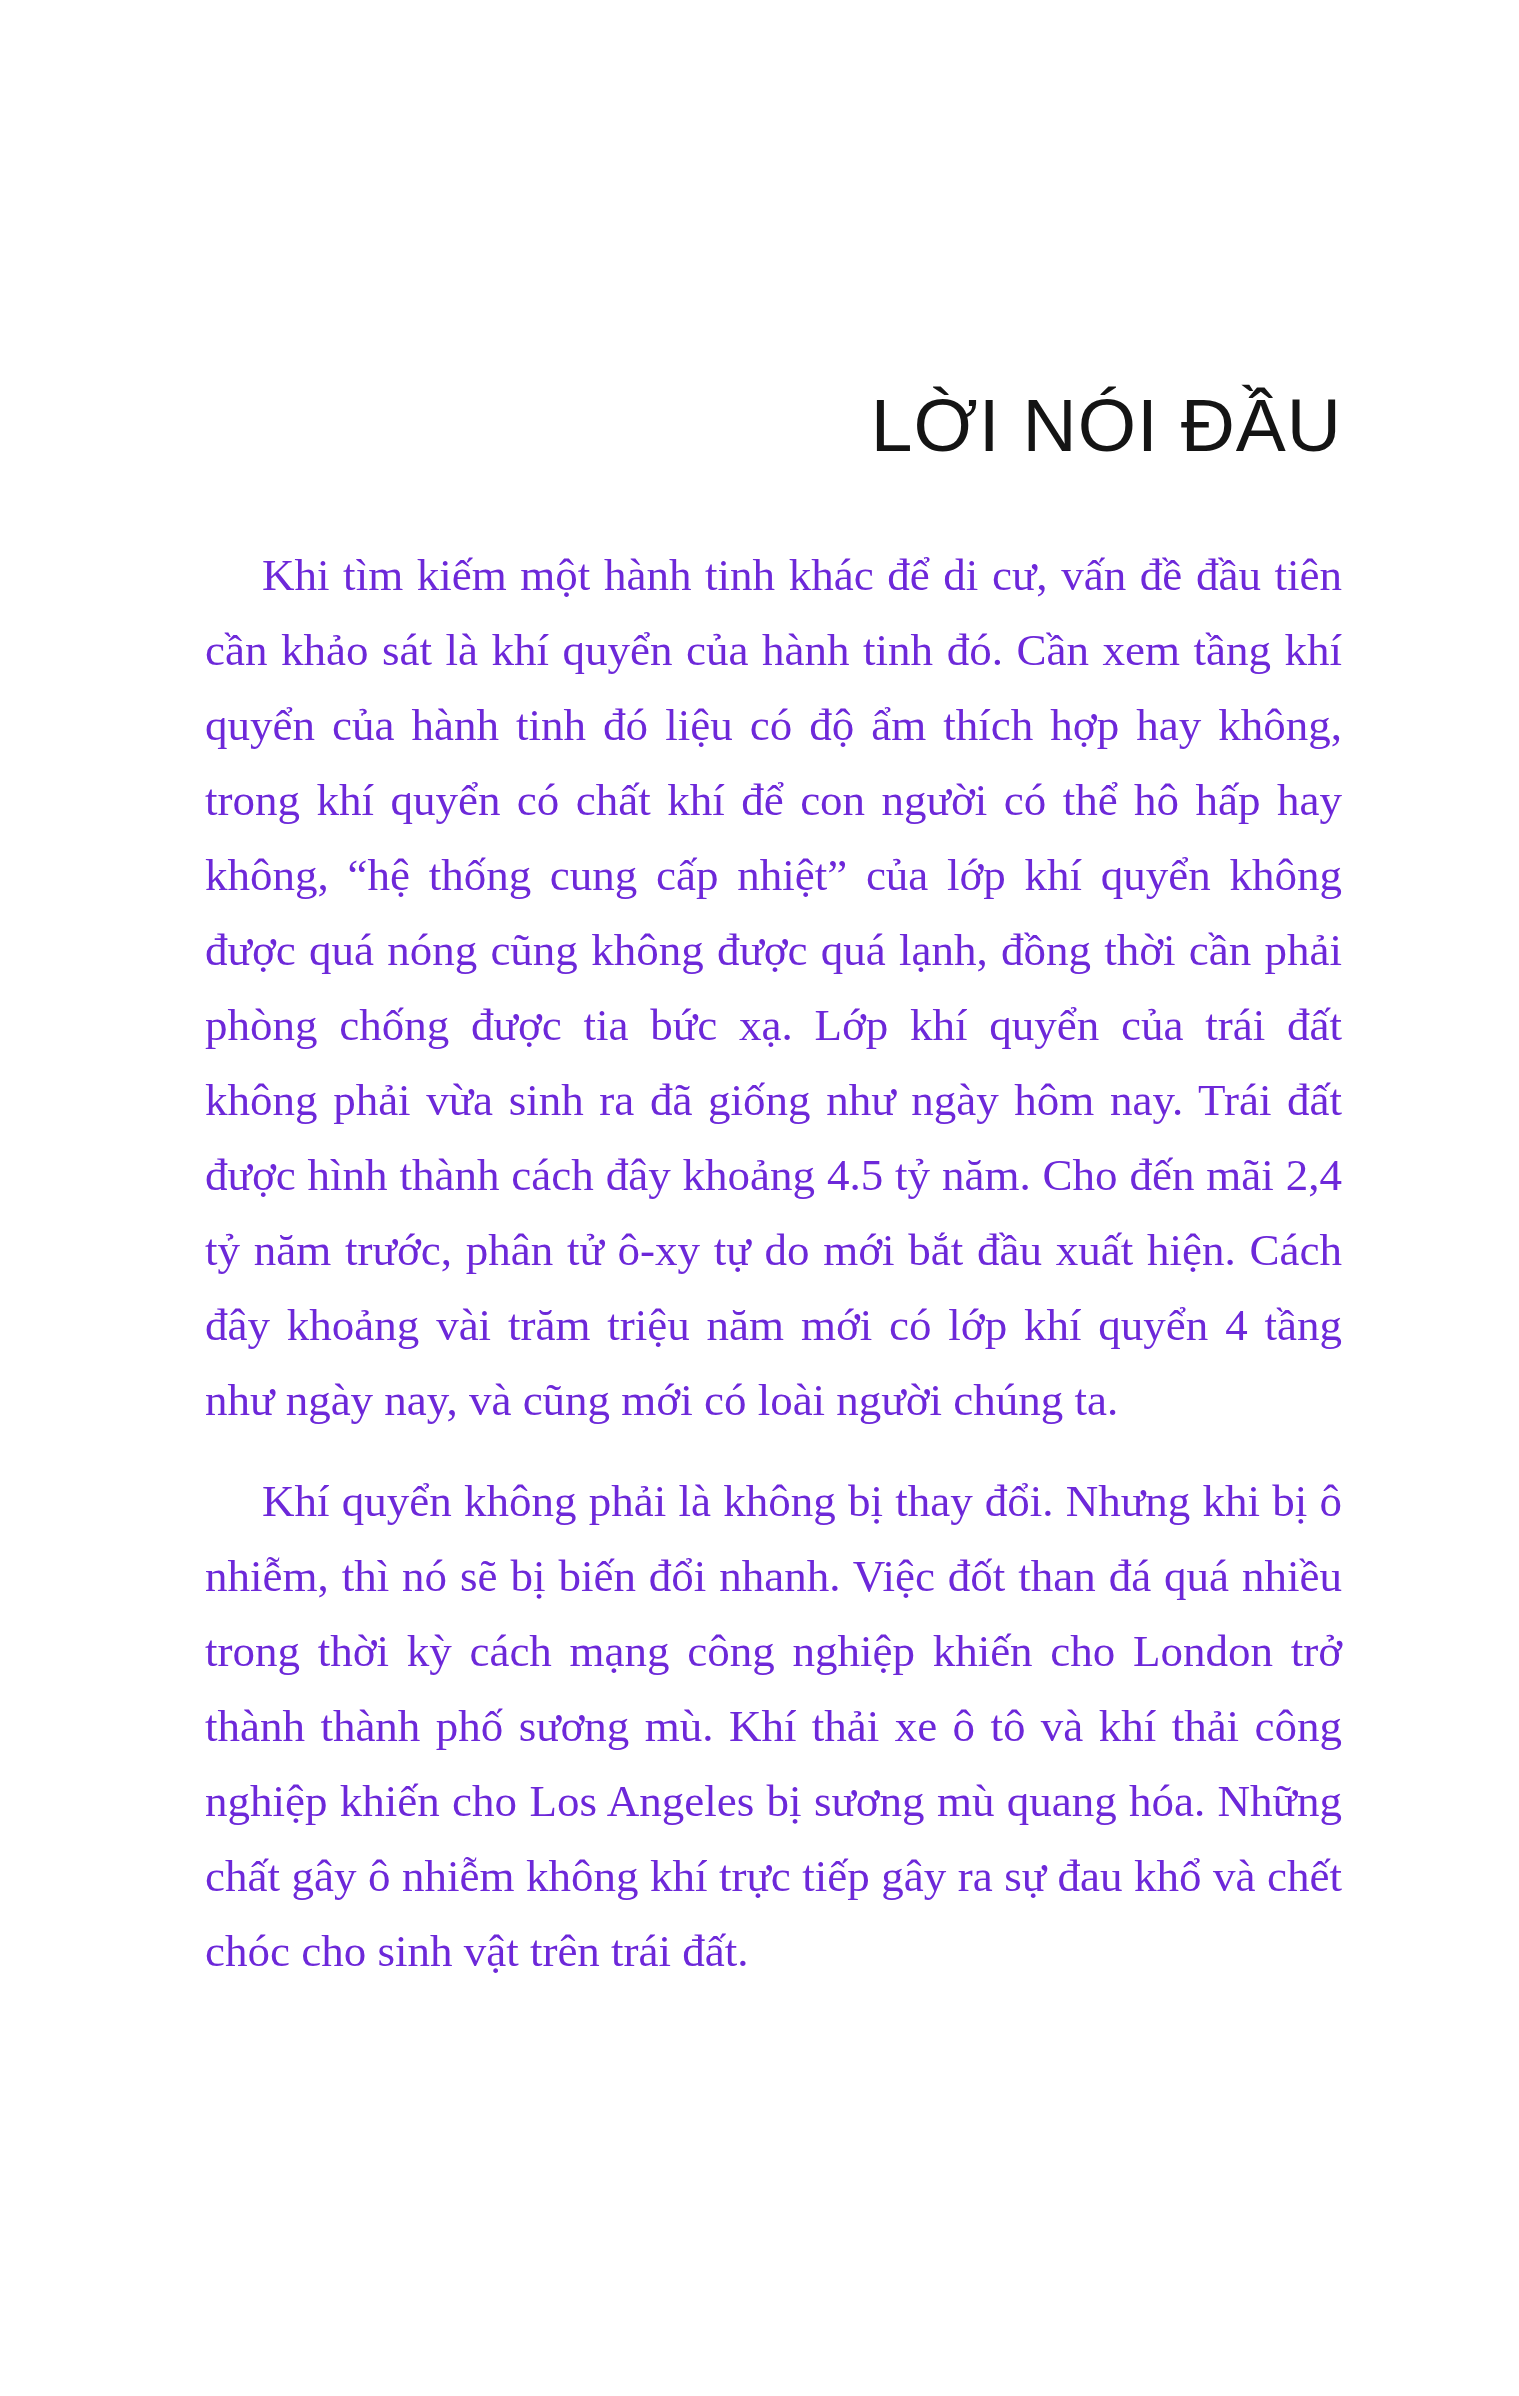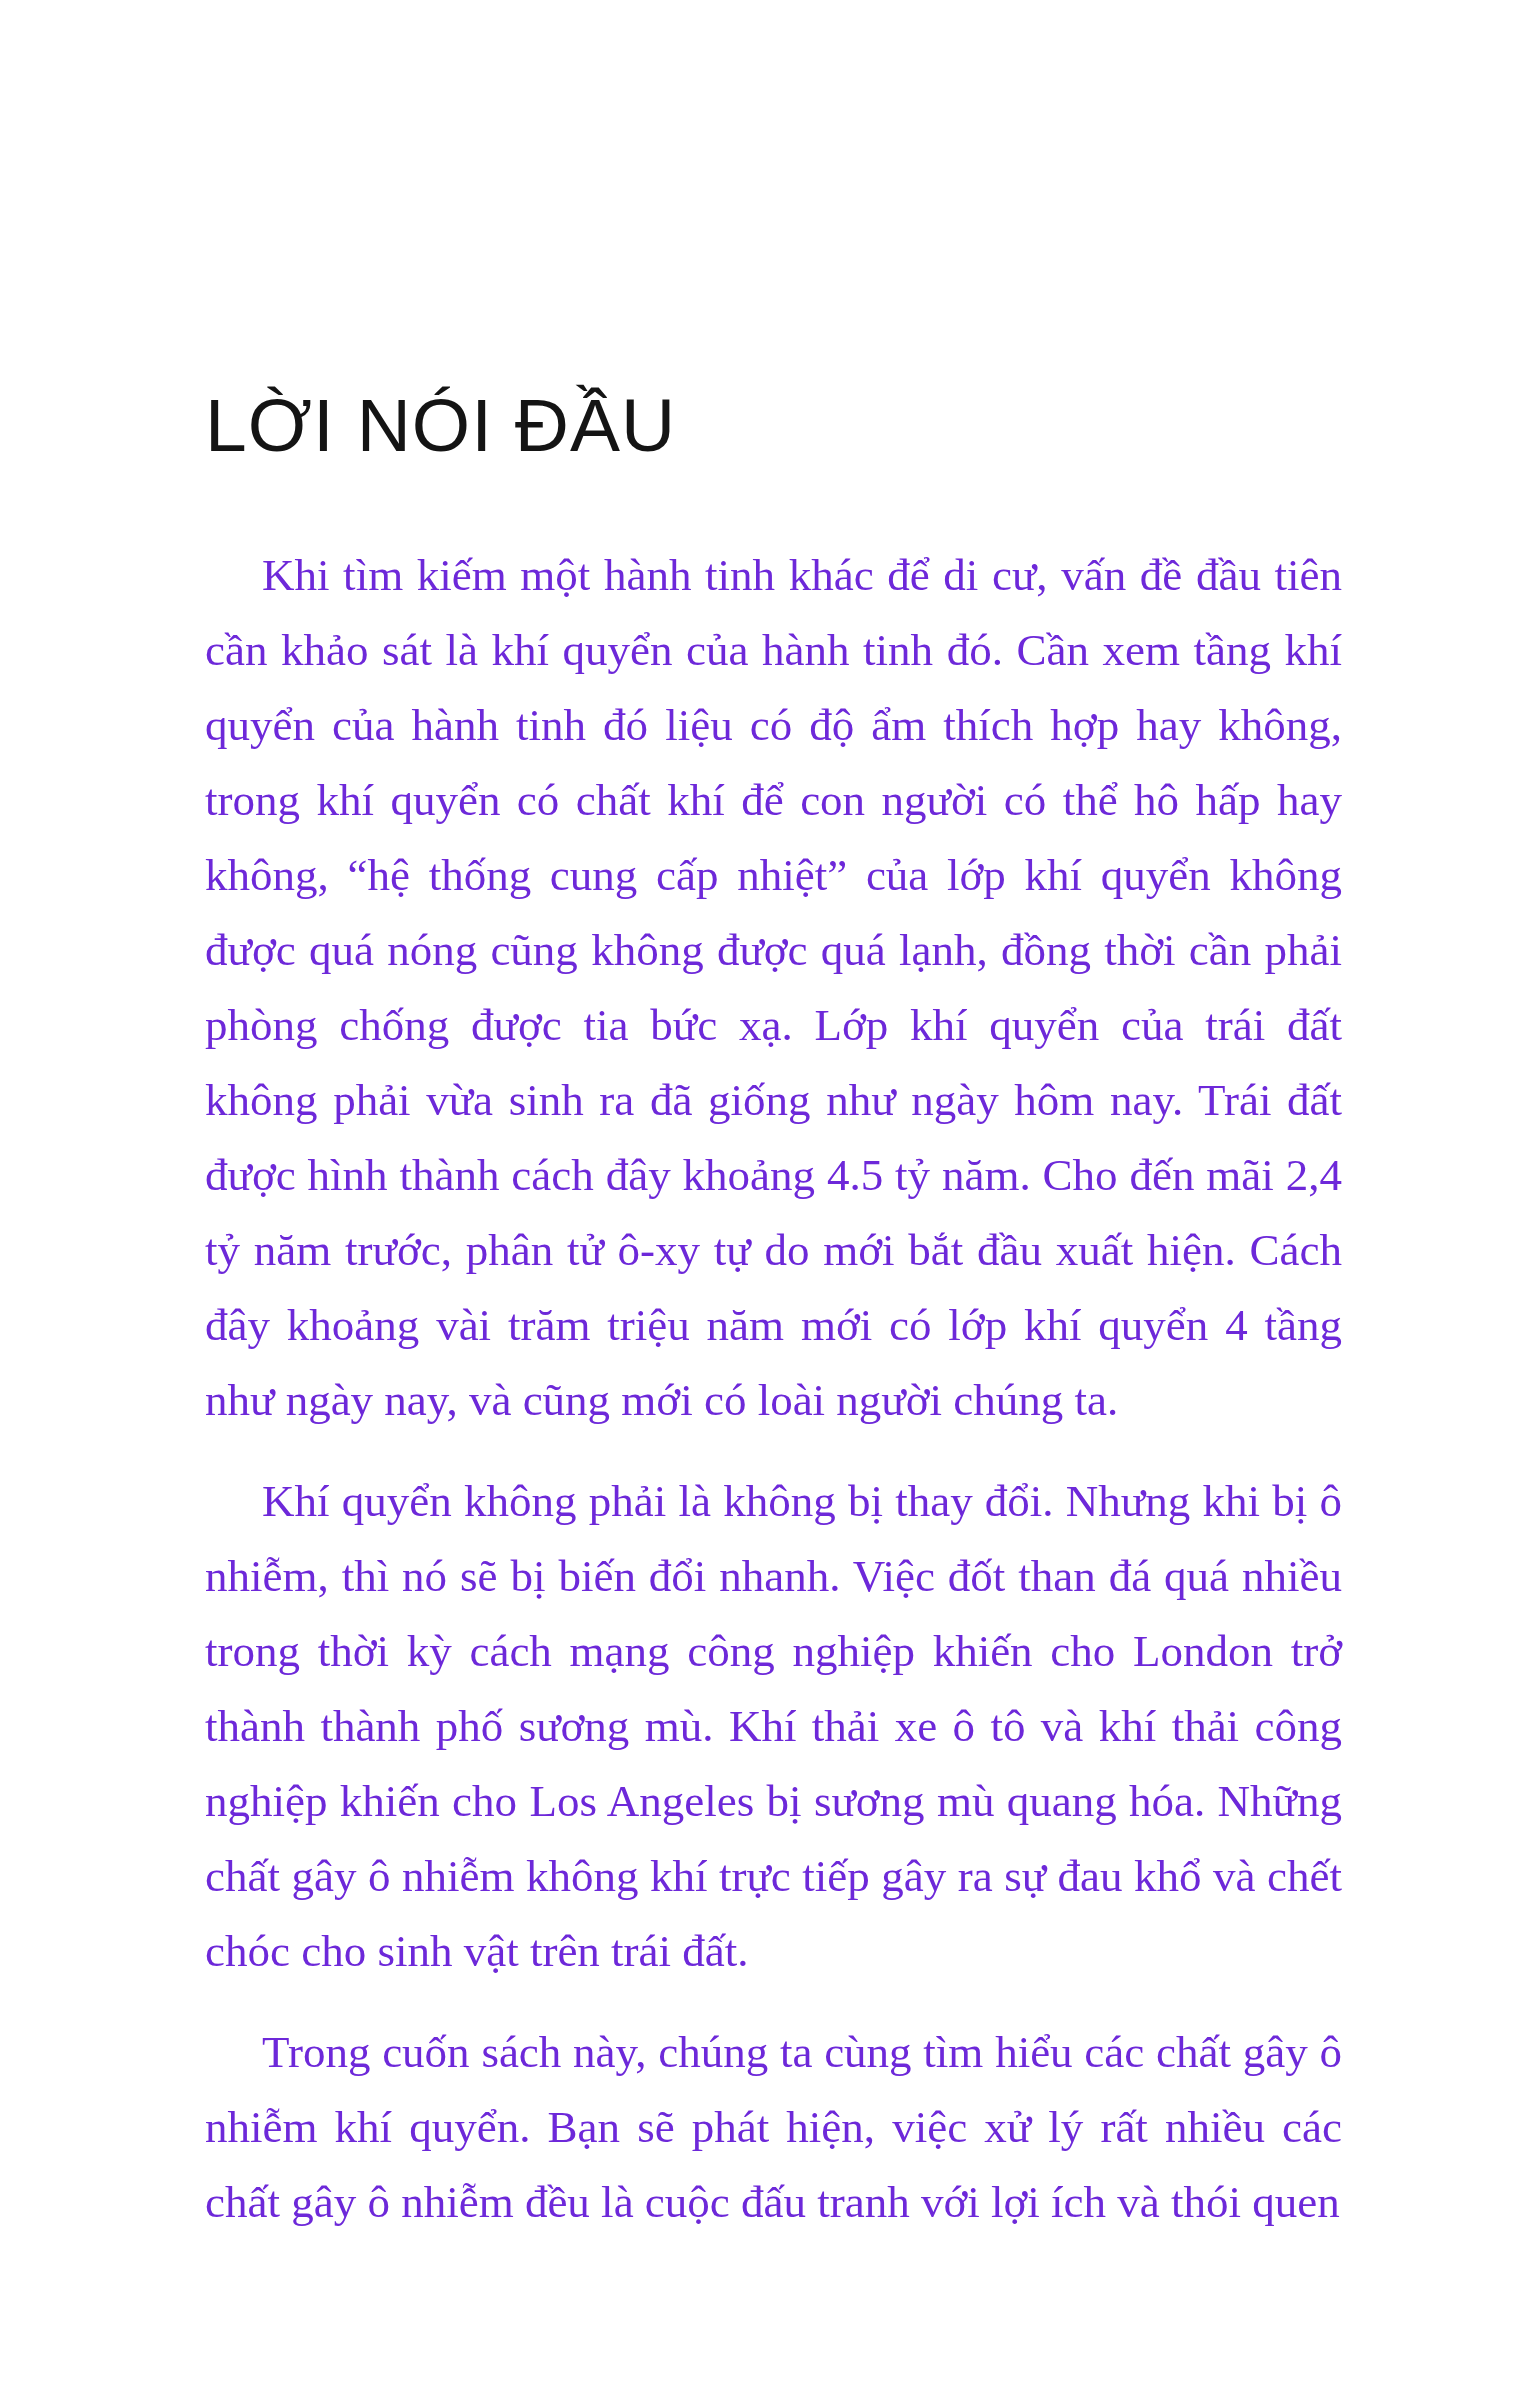--- a/index.html
+++ b/index.html
@@ -18,21 +18,21 @@
     color: #1f1f1f;
   }
   .content {
     position: absolute;
     left: 205px;
     right: 178px;
     top: 384px;
   }
   .title {
     margin: 0 0 71px 0;
-    text-align: left;
+    text-align: right;
     font-family: "Liberation Sans", sans-serif;
     font-weight: normal;
     font-size: 75px;
     letter-spacing: 1px;
     color: #141414;
     line-height: 1.1;
   }
   .para {
     margin: 0 0 26px 0;
     font-size: 45px;
@@ -46,16 +46,15 @@
   }
 </style>
 </head>
 <body>
 
 <div class="page">
   <main class="content">
     <h1 class="title">LỜI NÓI ĐẦU</h1>
     <p class="para">Khi tìm kiếm một hành tinh khác để di cư, vấn đề đầu tiên cần khảo sát là khí quyển của hành tinh đó. Cần xem tầng khí quyển của hành tinh đó liệu có độ ẩm thích hợp hay không, trong khí quyển có chất khí để con người có thể hô hấp hay không, “hệ thống cung cấp nhiệt” của lớp khí quyển không được quá nóng cũng không được quá lạnh, đồng thời cần phải phòng chống được tia bức xạ. Lớp khí quyển của trái đất không phải vừa sinh ra đã giống như ngày hôm nay. Trái đất được hình thành cách đây khoảng 4.5 tỷ năm. Cho đến mãi 2,4 tỷ năm trước, phân tử ô-xy tự do mới bắt đầu xuất hiện. Cách đây khoảng vài trăm triệu năm mới có lớp khí quyển 4 tầng như ngày nay, và cũng mới có loài người chúng ta.</p>
     <p class="para">Khí quyển không phải là không bị thay đổi. Nhưng khi bị ô nhiễm, thì nó sẽ bị biến đổi nhanh. Việc đốt than đá quá nhiều trong thời kỳ cách mạng công nghiệp khiến cho London trở thành thành phố sương mù. Khí thải xe ô tô và khí thải công nghiệp khiến cho Los Angeles bị sương mù quang hóa. Những chất gây ô nhiễm không khí trực tiếp gây ra sự đau khổ và chết chóc cho sinh vật trên trái đất.</p>
-    <p class="para">Trong cuốn sách này, chúng ta cùng tìm hiểu các chất gây ô nhiễm khí quyển. Bạn sẽ phát hiện, việc xử lý rất nhiều các chất gây ô nhiễm đều là cuộc đấu tranh với lợi ích và thói quen</p>
   </main>
 </div>
 
 
 </body></html>

